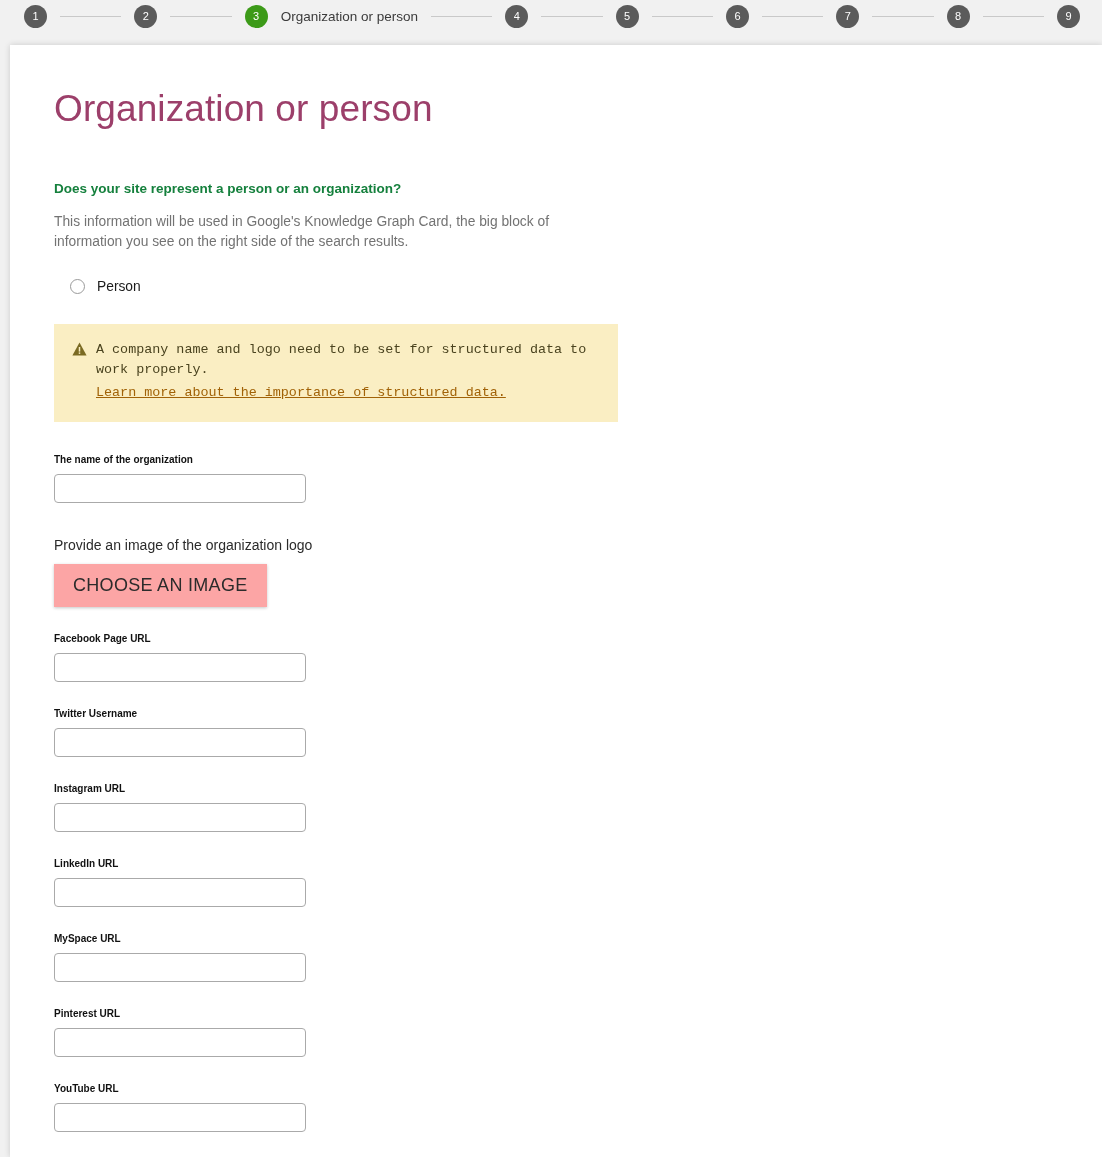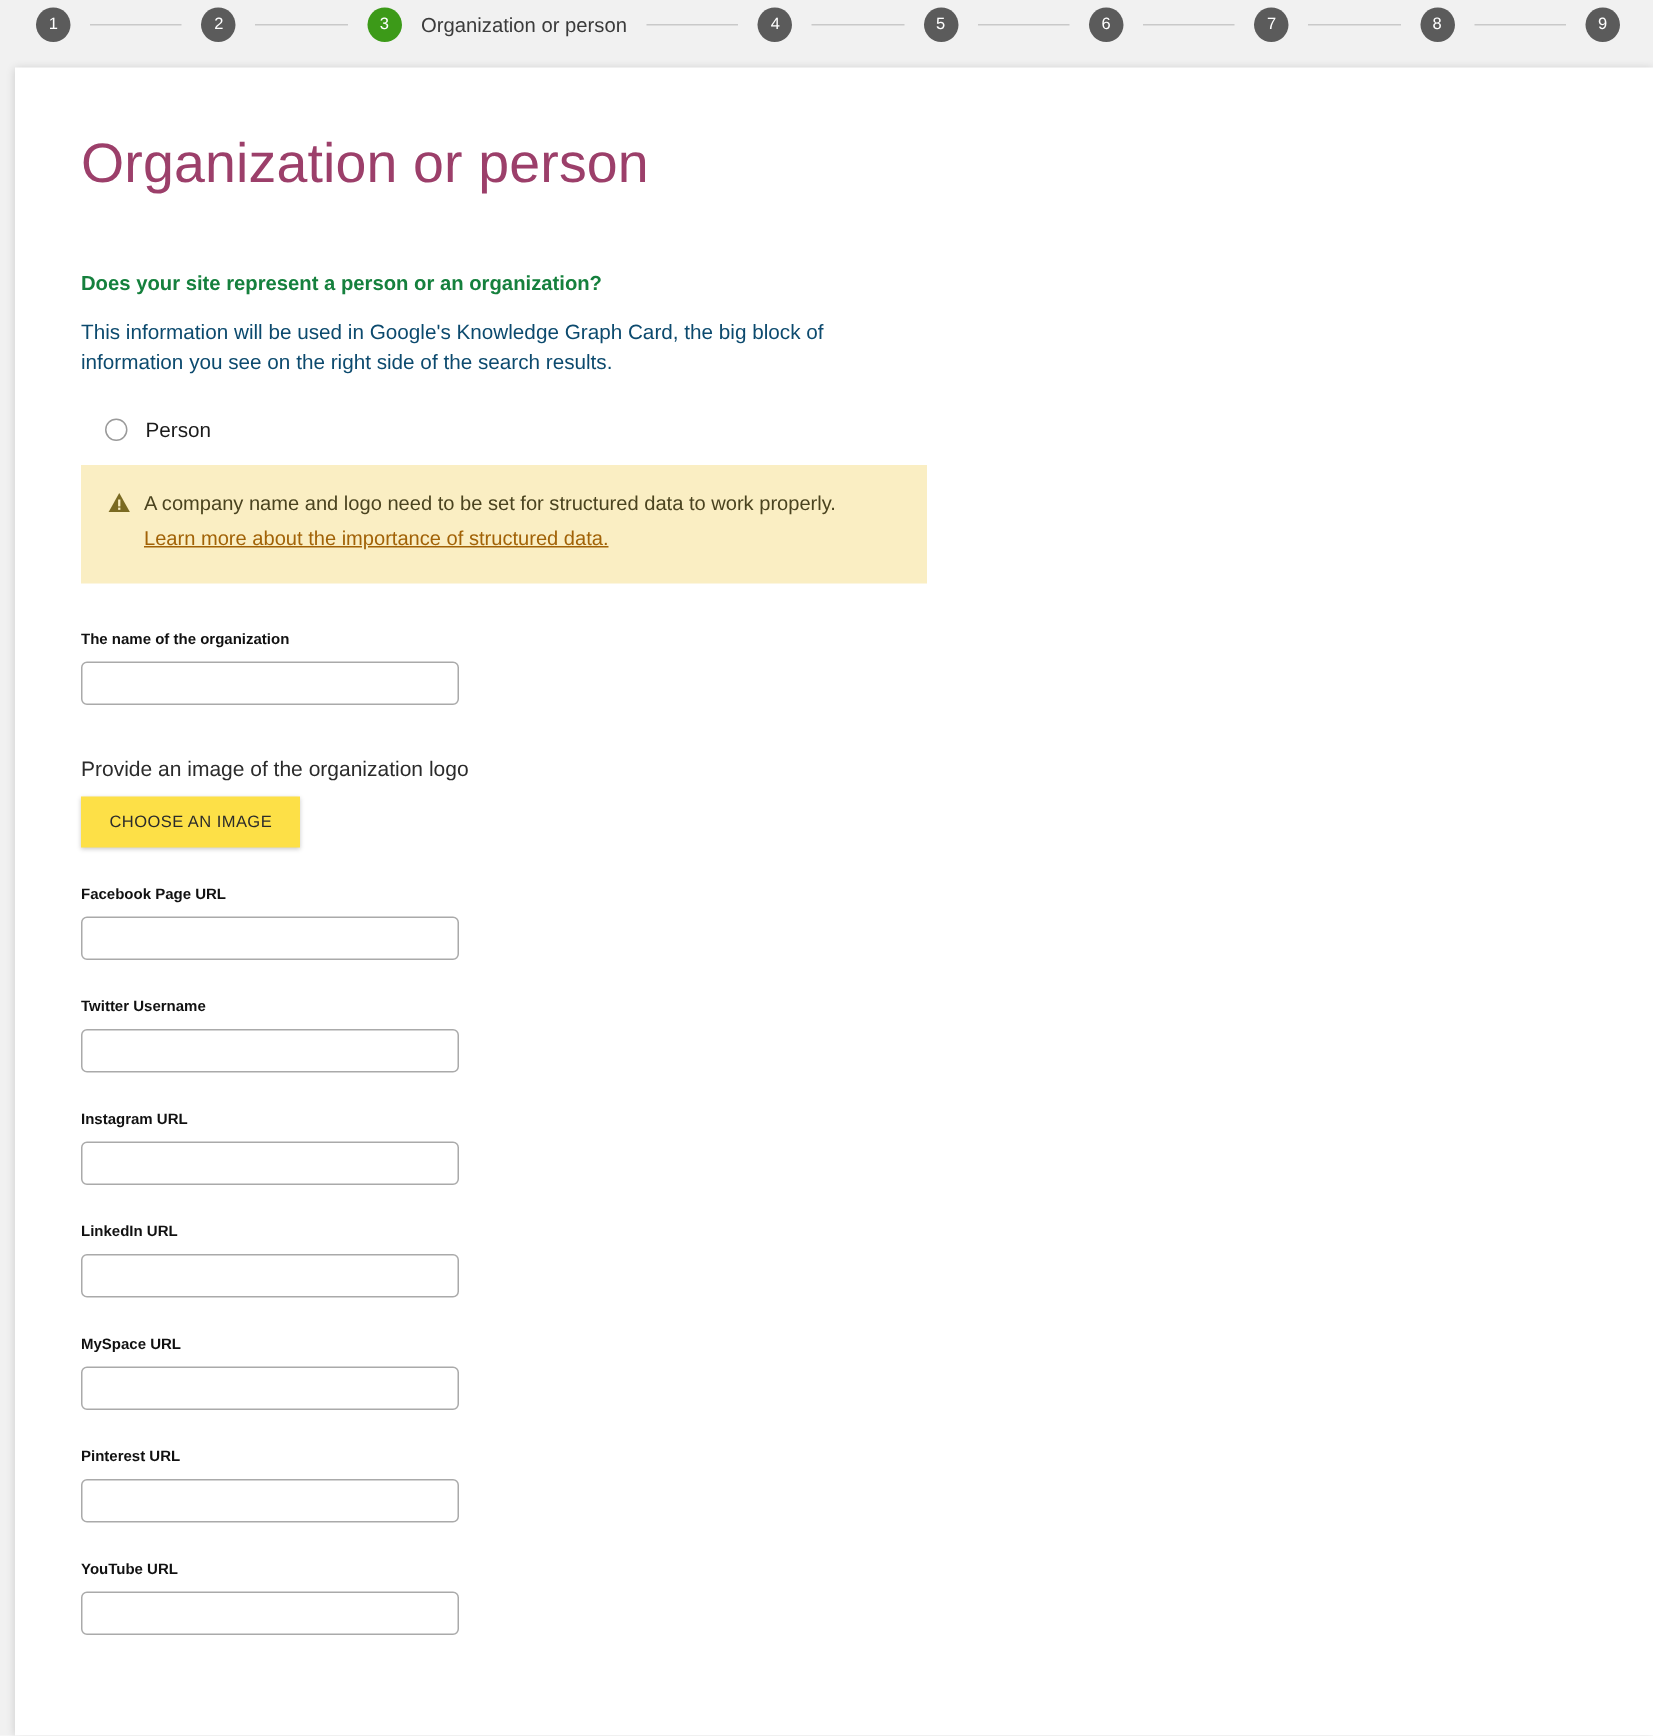--- a/index.html
+++ b/index.html
@@ -83,21 +83,21 @@
 
   .question {
     margin-top: 51px;
     font-size: 13.5px;
     font-weight: bold;
     color: #15803d;
   }
   .intro {
     margin-top: 16px;
     font-size: 13.8px;
-    color: #0c4a6e;
+    color: #737373;
     line-height: 1.45;
     max-width: 520px;
   }
 
   
   .radio-group { margin-top: 23px; }
   .radio-row {
     display: flex;
     align-items: center;
     height: 24px;
@@ -125,26 +125,27 @@
     background: #3b78b5;
   }
   .radio-label {
     margin-left: 12px;
     font-size: 13.8px;
     color: #1b1b1b;
   }
 
   
   #warning {
-    margin-top: 11px;
+    margin-top: 25px;
     width: 564px;
     background: #faeec3;
     padding: 16px 18px 18px 18px;
     display: flex;
     align-items: flex-start;
+    font-family: Liberation Mono, monospace;
   }
   .warn-icon {
     flex: 0 0 auto;
     margin-top: 2px;
     margin-right: 9px;
   }
   .warn-body { line-height: 1.5; }
   .warn-text {
     font-size: 13.4px;
     color: #4a431f;
@@ -183,24 +184,24 @@
 
   .logo-label {
     margin-top: 34px;
     font-size: 14px;
     font-weight: 400;
     color: #2b2b2b;
   }
   #choose-image-btn {
     margin-top: 11px;
     display: inline-block;
-    background: #fde047;
+    background: #fca5a5;
     border: none;
     box-shadow: 0 1px 3px rgba(0,0,0,0.22);
-    font-size: 11px;
+    font-size: 18px;
     color: #2b2b2b;
     letter-spacing: 0.3px;
     padding: 11px 19px;
     cursor: pointer;
     font-family: "Liberation Sans", sans-serif;
   }
 </style>
 </head>
 <body>
 

